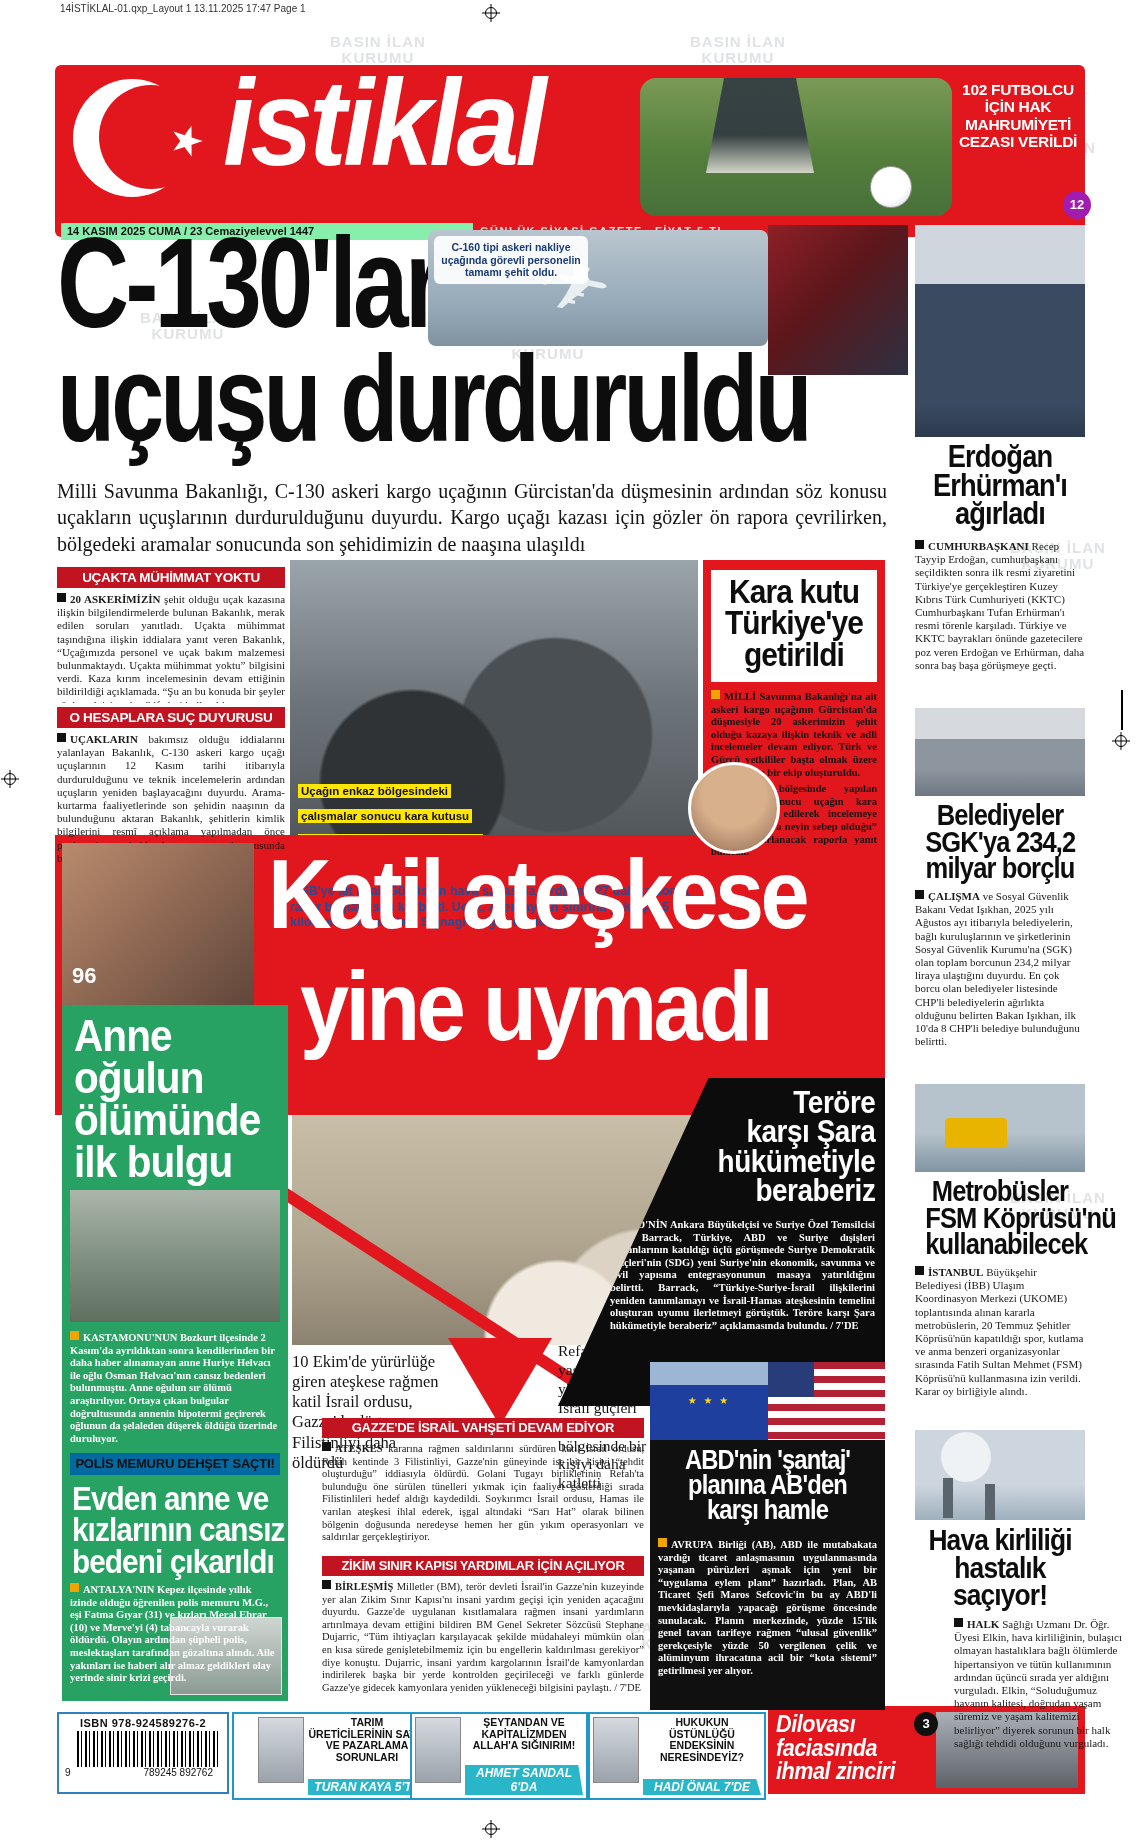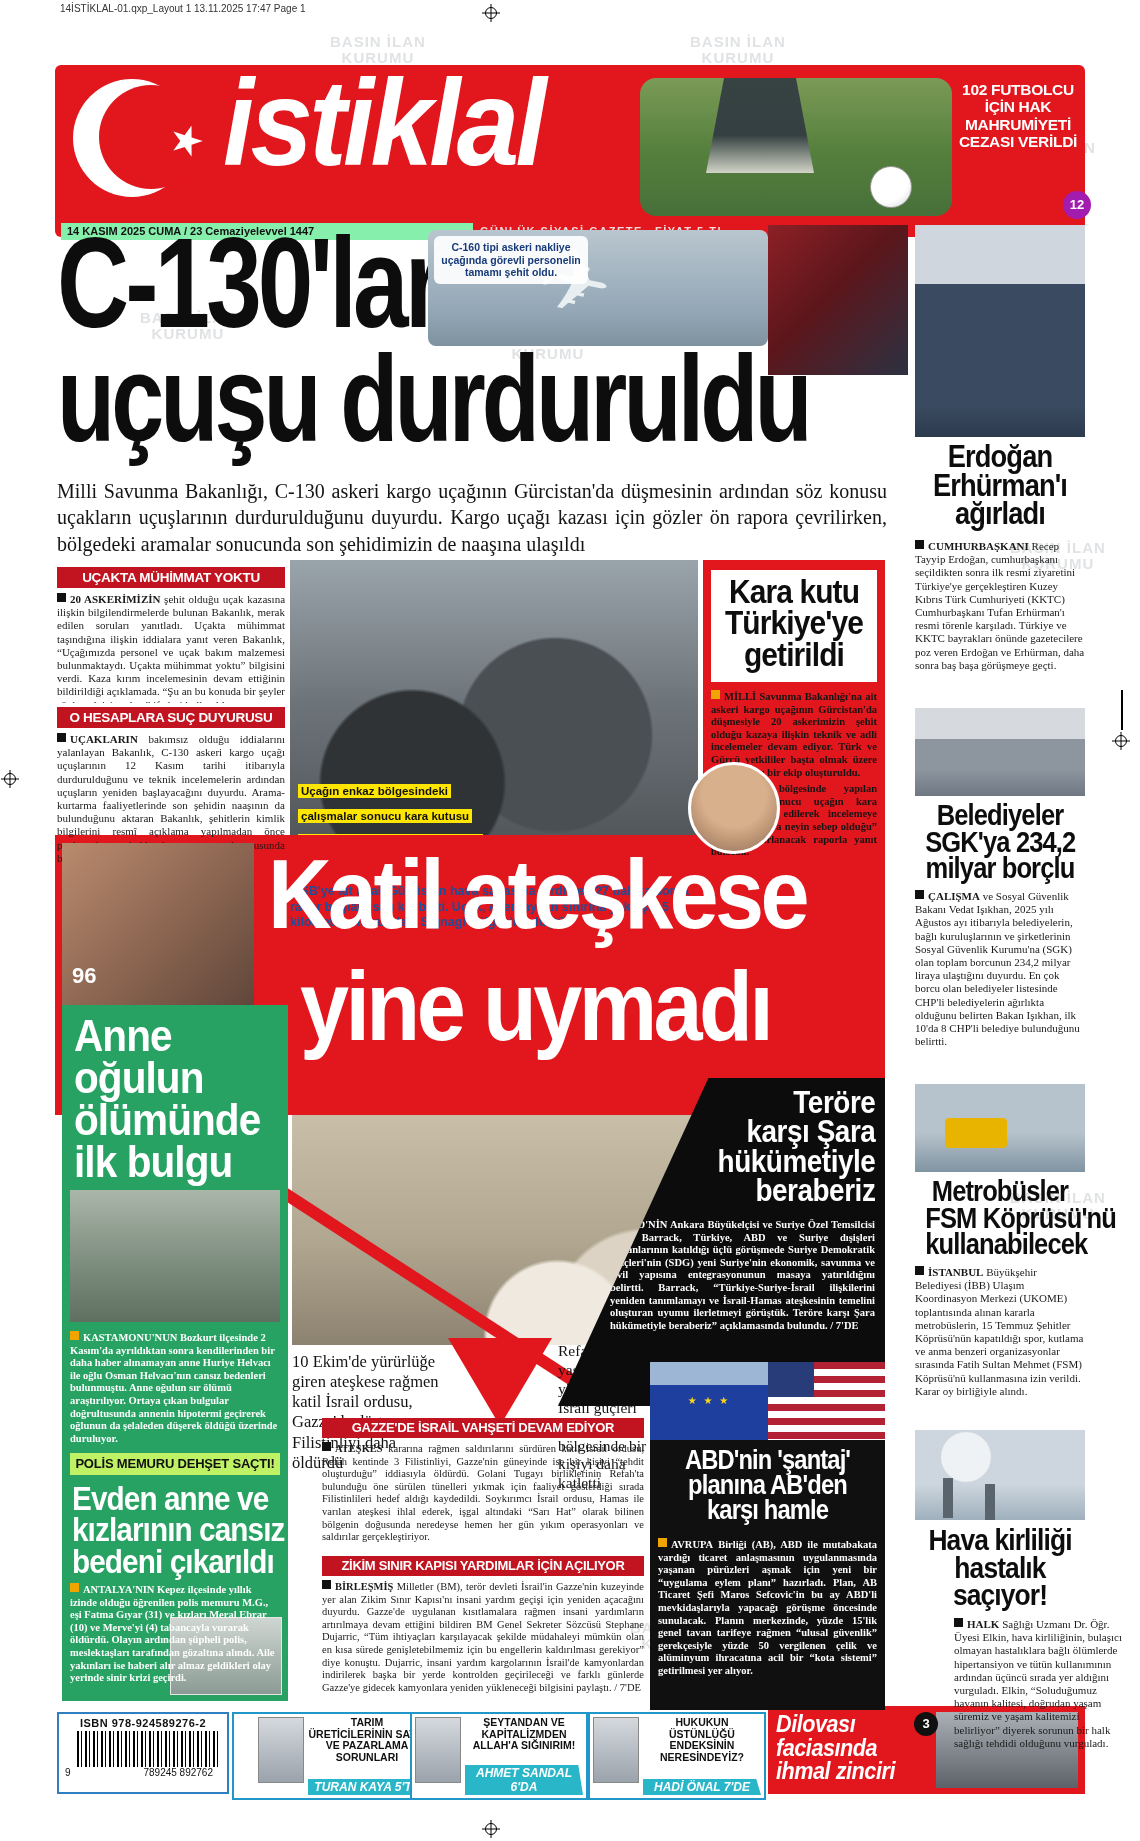--- a/index.html
+++ b/index.html
@@ -21,21 +21,21 @@
   .date-strip{position:absolute;left:6px;top:158px;width:400px;height:17px;background:#86efac;
               font-size:11px;font-weight:bold;color:#111;line-height:17px;padding:0 6px;white-space:nowrap;}
   .m-small{position:absolute;top:158px;height:17px;color:#f3d9d9;font-size:11px;letter-spacing:1.5px;line-height:17px;font-weight:bold;}
   
   .huge{position:absolute;font-weight:bold;color:#0d0d0d;white-space:nowrap;
         letter-spacing:-5px;transform:scaleX(.78);transform-origin:0 0;z-index:3;}
   .deck{position:absolute;font-family:"Liberation Serif",serif;color:#141414;z-index:3;
         font-size:20px;line-height:1.32;text-align:justify;}
   .banner{position:absolute;background:#c11420;color:#fff;font-weight:bold;text-align:center;z-index:3;
           font-size:13.5px;letter-spacing:-.3px;}
-  .banner-w{position:absolute;background:#bef264;color:#101010;font-weight:bold;text-align:center;z-index:4;
+  .banner-w{position:absolute;background:#0369a1;color:#101010;font-weight:bold;text-align:center;z-index:4;
             font-size:13px;letter-spacing:-.2px;}
   .col-body{position:absolute;font-family:"Liberation Serif",serif;font-size:11px;line-height:1.2;
             text-align:justify;color:#1a1a1a;z-index:3;overflow:hidden;}
   .col-body p{margin:0 0 3px 0;}
   .sq{display:inline-block;width:9px;height:9px;background:#111;margin-right:4px;vertical-align:1px;}
   .sq.orange{background:#f0a400;}
   .lead-in{font-weight:bold;}
   .cap-y{display:inline;background:#ffe600;color:#101010;font-family:"Liberation Sans",sans-serif;
          font-weight:bold;font-size:11.5px;line-height:1.5;padding:1px 3px;box-decoration-break:clone;}
   .cap-blue{color:#1b4e9b;font-weight:bold;font-size:12.5px;line-height:1.25;font-family:"Liberation Sans",sans-serif;}
@@ -352,21 +352,21 @@
   <div class="photo" style="left:915px;top:1084px;width:170px;height:88px;z-index:2;
        background:linear-gradient(180deg,#b7c3cc 0 55%,#8094a2 100%);">
     <div class="abs" style="left:30px;top:34px;width:62px;height:30px;background:#e8b400;border-radius:4px;"></div>
   </div>
   <div class="headline-md" style="left:915px;top:1178px;width:170px;font-size:29px;">
     <span>Metrobüsler</span>
     <span>FSM Köprüsü'nü</span>
     <span>kullanabilecek</span>
   </div>
   <div class="col-body" style="left:915px;top:1266px;width:170px;height:158px;font-size:11px;text-align:left;">
-    <p><span class="sq"></span><b class="lead-in">İSTANBUL</b> <span>Büyükşehir Belediyesi (İBB) Ulaşım Koordinasyon Merkezi (UKOME) toplantısında alınan kararla metrobüslerin, 15 Temmuz Şehitler Köprüsü'nün kapatıldığı spor, kutlama ve anma benzeri organizasyonlar sırasında Fatih Sultan Mehmet (FSM) Köprüsü'nü kullanmasına izin verildi. Karar oy birliğiyle alındı.</span></p>
+    <p><span class="sq"></span><b class="lead-in">İSTANBUL</b> <span>Büyükşehir Belediyesi (İBB) Ulaşım Koordinasyon Merkezi (UKOME) toplantısında alınan kararla metrobüslerin, 20 Temmuz Şehitler Köprüsü'nün kapatıldığı spor, kutlama ve anma benzeri organizasyonlar sırasında Fatih Sultan Mehmet (FSM) Köprüsü'nü kullanmasına izin verildi. Karar oy birliğiyle alındı.</span></p>
   </div>
 
   <div class="photo" style="left:915px;top:1430px;width:170px;height:90px;z-index:2;
        background:radial-gradient(circle at 30% 30%,#eef2f5 0 18%,transparent 19%),linear-gradient(180deg,#cdd6de 0 60%,#9fb0bd 100%);">
     <div class="abs" style="left:28px;top:48px;width:10px;height:40px;background:#5a646d;"></div>
     <div class="abs" style="left:70px;top:54px;width:10px;height:36px;background:#5a646d;"></div>
   </div>
   <div class="headline-md" style="left:915px;top:1526px;width:170px;font-size:30px;">
     <span>Hava kirliliği</span>
     <span>hastalık</span>

